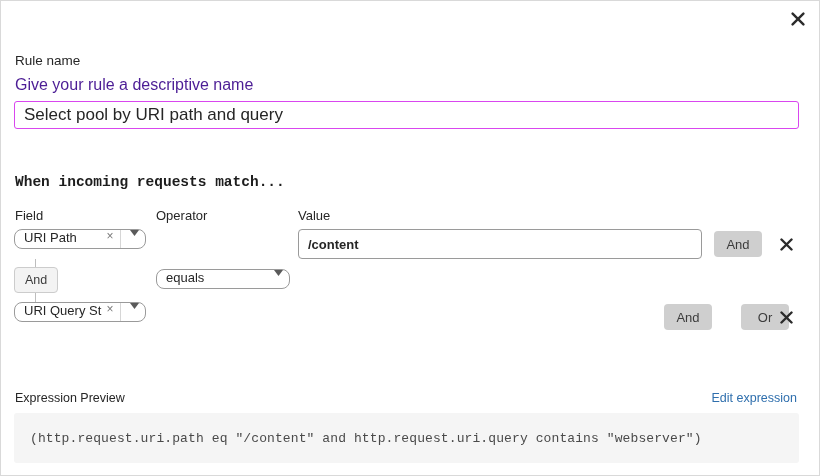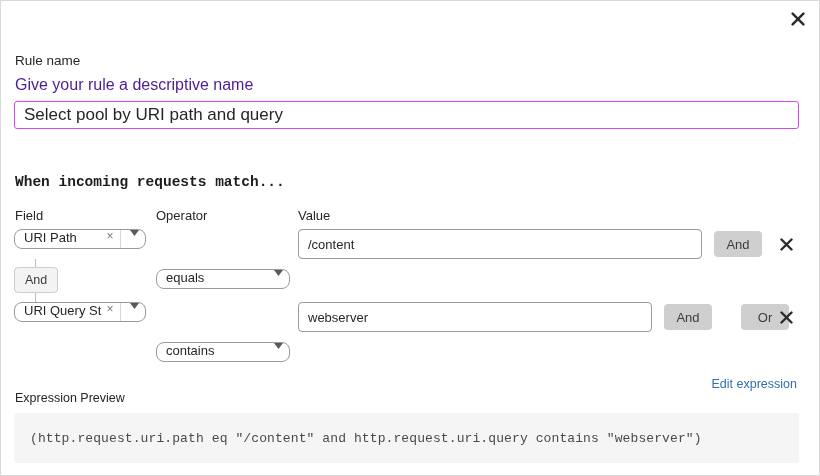--- a/index.html
+++ b/index.html
@@ -155,21 +155,21 @@
     height: 30px;
     border: 1px solid #9a9a9a;
     border-radius: 4px;
     background: #ffffff;
     font-family: "Liberation Sans", sans-serif;
     font-size: 13px;
     color: #262626;
     padding: 0 9px;
     outline: none;
   }
-  .value-input-1 { width: 404px; }
+  .value-input-1 { width: 404px; font-weight: bold; }
   .value-input-2 { width: 354px; }
 
   .logic-btn {
     position: absolute;
     height: 26px;
     top: 2px;
     background: #cfcfcf;
     border: none;
     border-radius: 4px;
     font-family: "Liberation Sans", sans-serif;
@@ -228,21 +228,21 @@
   .expr-label {
     position: absolute;
     left: 14px;
     top: 390px;
     font-size: 12.5px;
     color: #262626;
   }
   .expr-edit-link {
     position: absolute;
     right: 22px;
-    top: 376px;
+    top: 390px;
     font-size: 12.5px;
     color: #2f6fad;
     text-decoration: none;
     cursor: pointer;
   }
   .expr-box {
     position: absolute;
     left: 13px;
     top: 412px;
     width: 785px;
@@ -323,30 +323,21 @@
       <span class="select-text">URI Query St...</span>
       <span class="select-clear">×</span>
       <span class="select-divider"></span>
       <span class="select-caret">
         <svg width="9" height="6" viewBox="0 0 9 6" aria-hidden="true">
             <path d="M0 0 L9 0 L4.5 6 Z" fill="#5a5a5a"></path>
           </svg>
       </span>
     </div>
 
-    <div class="select-box select-operator">
-      <span class="select-text">contains</span>
-      <span class="select-caret">
-        <svg width="9" height="6" viewBox="0 0 9 6" aria-hidden="true">
-            <path d="M0 0 L9 0 L4.5 6 Z" fill="#5a5a5a"></path>
-          </svg>
-      </span>
-    </div>
-
-    <input class="value-input value-input-2" type="text" value="webserver" style="">
+
 
     <button class="logic-btn logic-and">And</button>
     <button class="logic-btn logic-or">Or</button>
 
     <button class="delete-btn">
       <svg width="13" height="13" viewBox="0 0 14 14" aria-hidden="true">
         <path d="M1.6 1.6 L12.4 12.4 M12.4 1.6 L1.6 12.4" stroke="#2b2b2b" stroke-width="2.6" stroke-linecap="round"></path>
       </svg>
     </button>
   </div>

